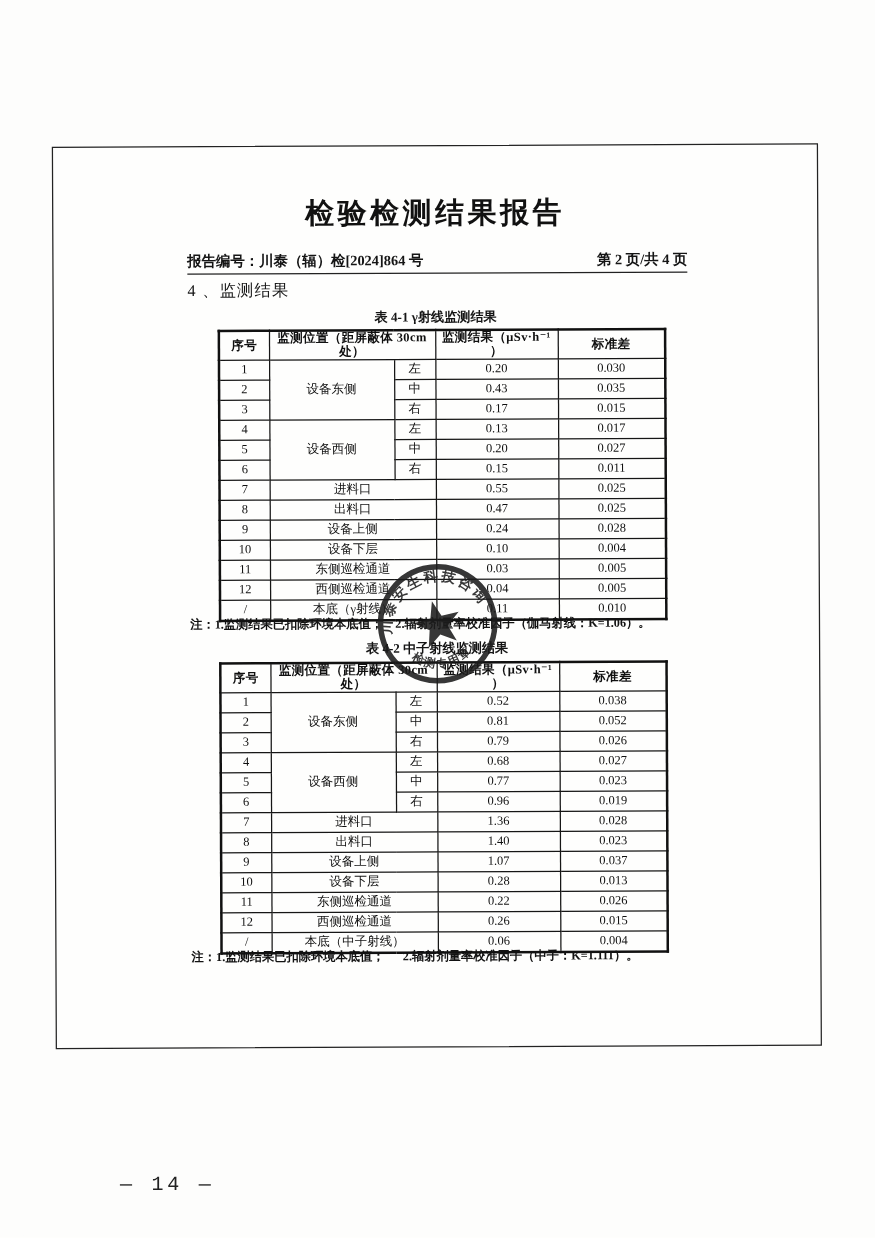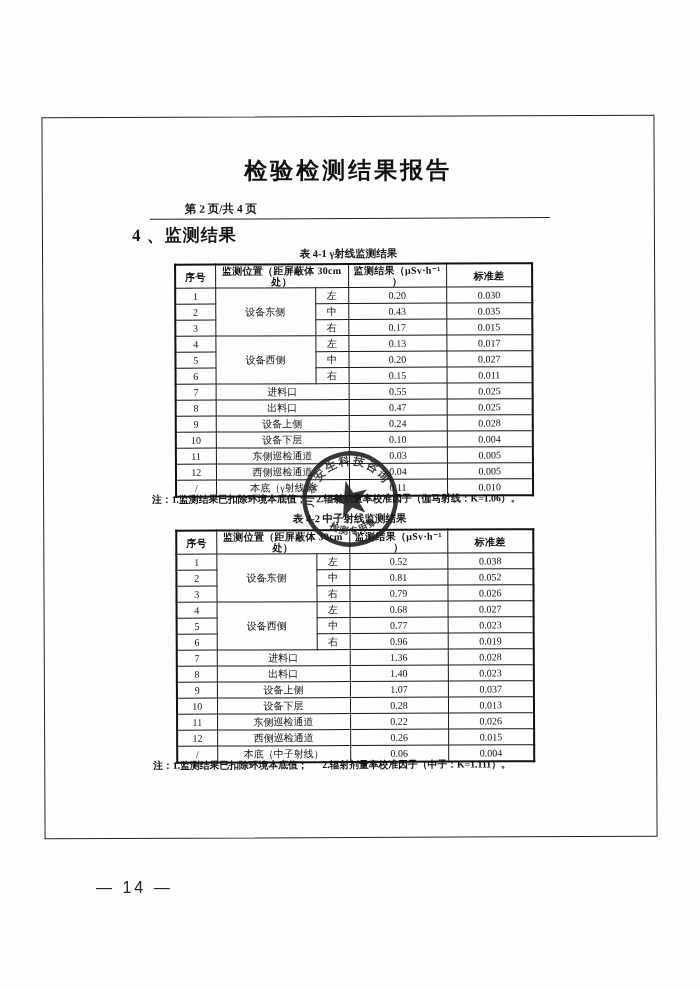--- a/index.html
+++ b/index.html
@@ -32,22 +32,22 @@
   .report-meta-row {
     position: absolute; top: 82px; left: 107px; width: 400px; height: 20px;
     display: flex; justify-content: space-between; align-items: flex-end;
     border-bottom: 1.6px solid #222;
     padding-bottom: 2px;
   }
   .report-no { font-size: 11.5px; font-weight: bold; }
   .page-indicator { font-size: 11.5px; font-weight: bold; margin-left: 35px; }
 
   .section-heading {
-    position: absolute; top: 106px; left: 89px;
-    font-size: 17px; font-weight: bold; letter-spacing: 1px;
+    position: absolute; top: 106px; left: 107px;
+    font-size: 13px; font-weight: normal; letter-spacing: 1px;
   }
 
   .table-caption {
     position: absolute; left: 0; width: 100%;
     text-align: center; font-size: 10.5px; font-weight: 600;
   }
   .caption-gamma { top: 130px; }
   .caption-neutron { top: 395px; }
 
   table.results {
@@ -78,36 +78,37 @@
 
   .stamp {
     position: absolute; left: 257px; top: 333px;
     width: 98px; height: 98px;
     opacity: 0.88;
     transform: rotate(-14deg);
     pointer-events: none;
   }
 
   .footer-page-number {
-    position: absolute; left: 96px; top: 879px;
+    position: absolute; left: 96px; top: 939px;
     font-size: 16px; letter-spacing: 3px; color: #222;
-    font-family: Liberation Sans, sans-serif;
+    font-family: Liberation Mono, monospace;
     text-align: right;
   }
 </style>
 </head>
 <body>
 
 <div class="scan-canvas">
 
   <div class="page-frame">
 
     <div class="report-title">检验检测结果报告</div>
 
     <div class="report-meta-row">
+      <span class="report-no">报告编号：川泰（辐）检[2024]864 号</span>
       <span class="page-indicator">第 2 页/共 4 页</span>
     </div>
 
     <div class="section-heading">4 、监测结果</div>
 
     <div class="table-caption caption-gamma">表 4-1  γ射线监测结果</div>
 
     <table class="results table-gamma">
       <colgroup>
         <col style="width:40px">

